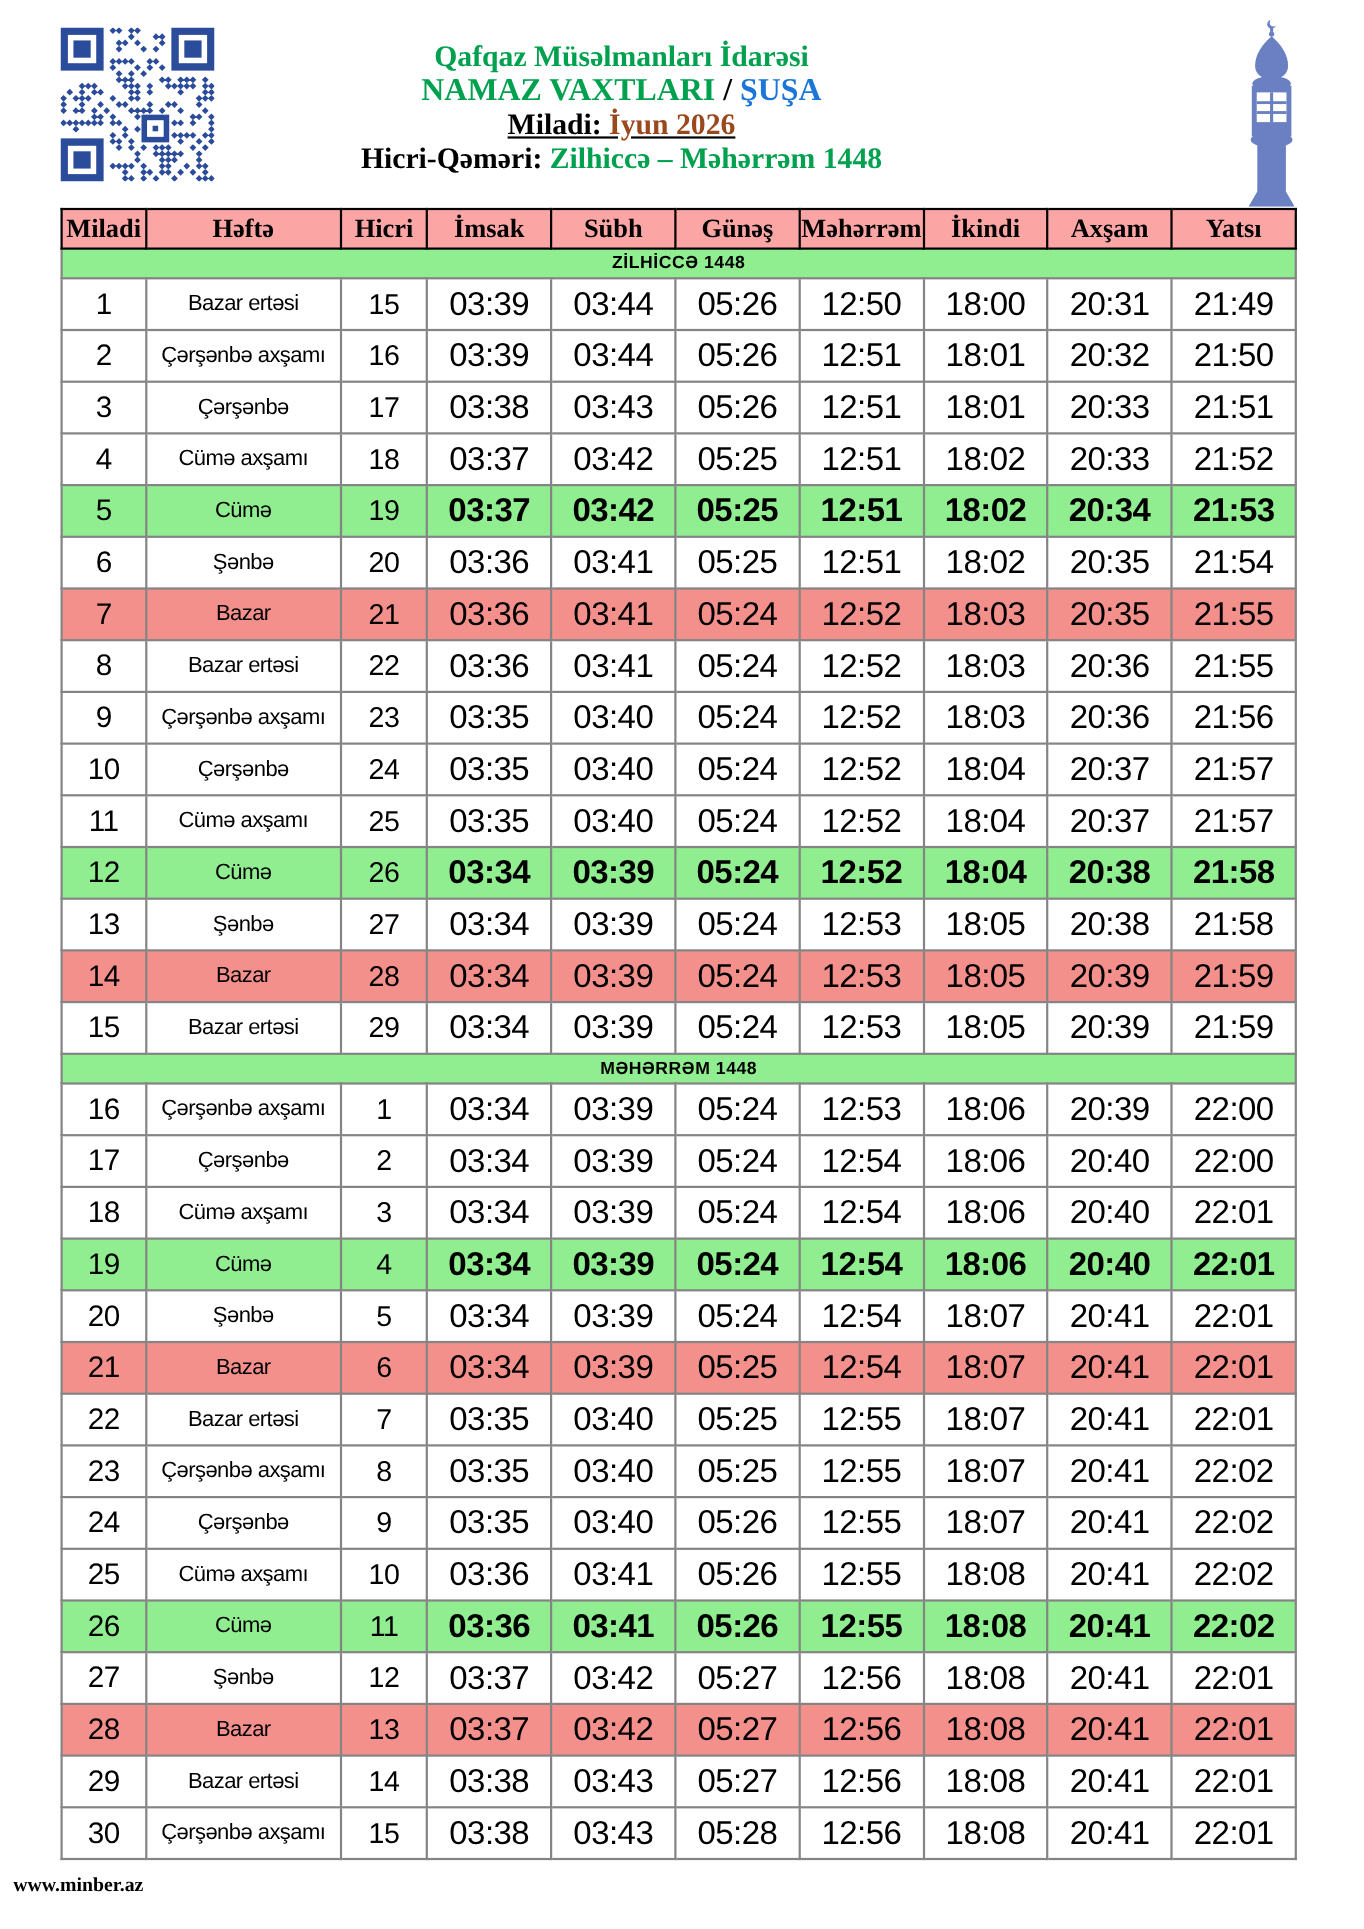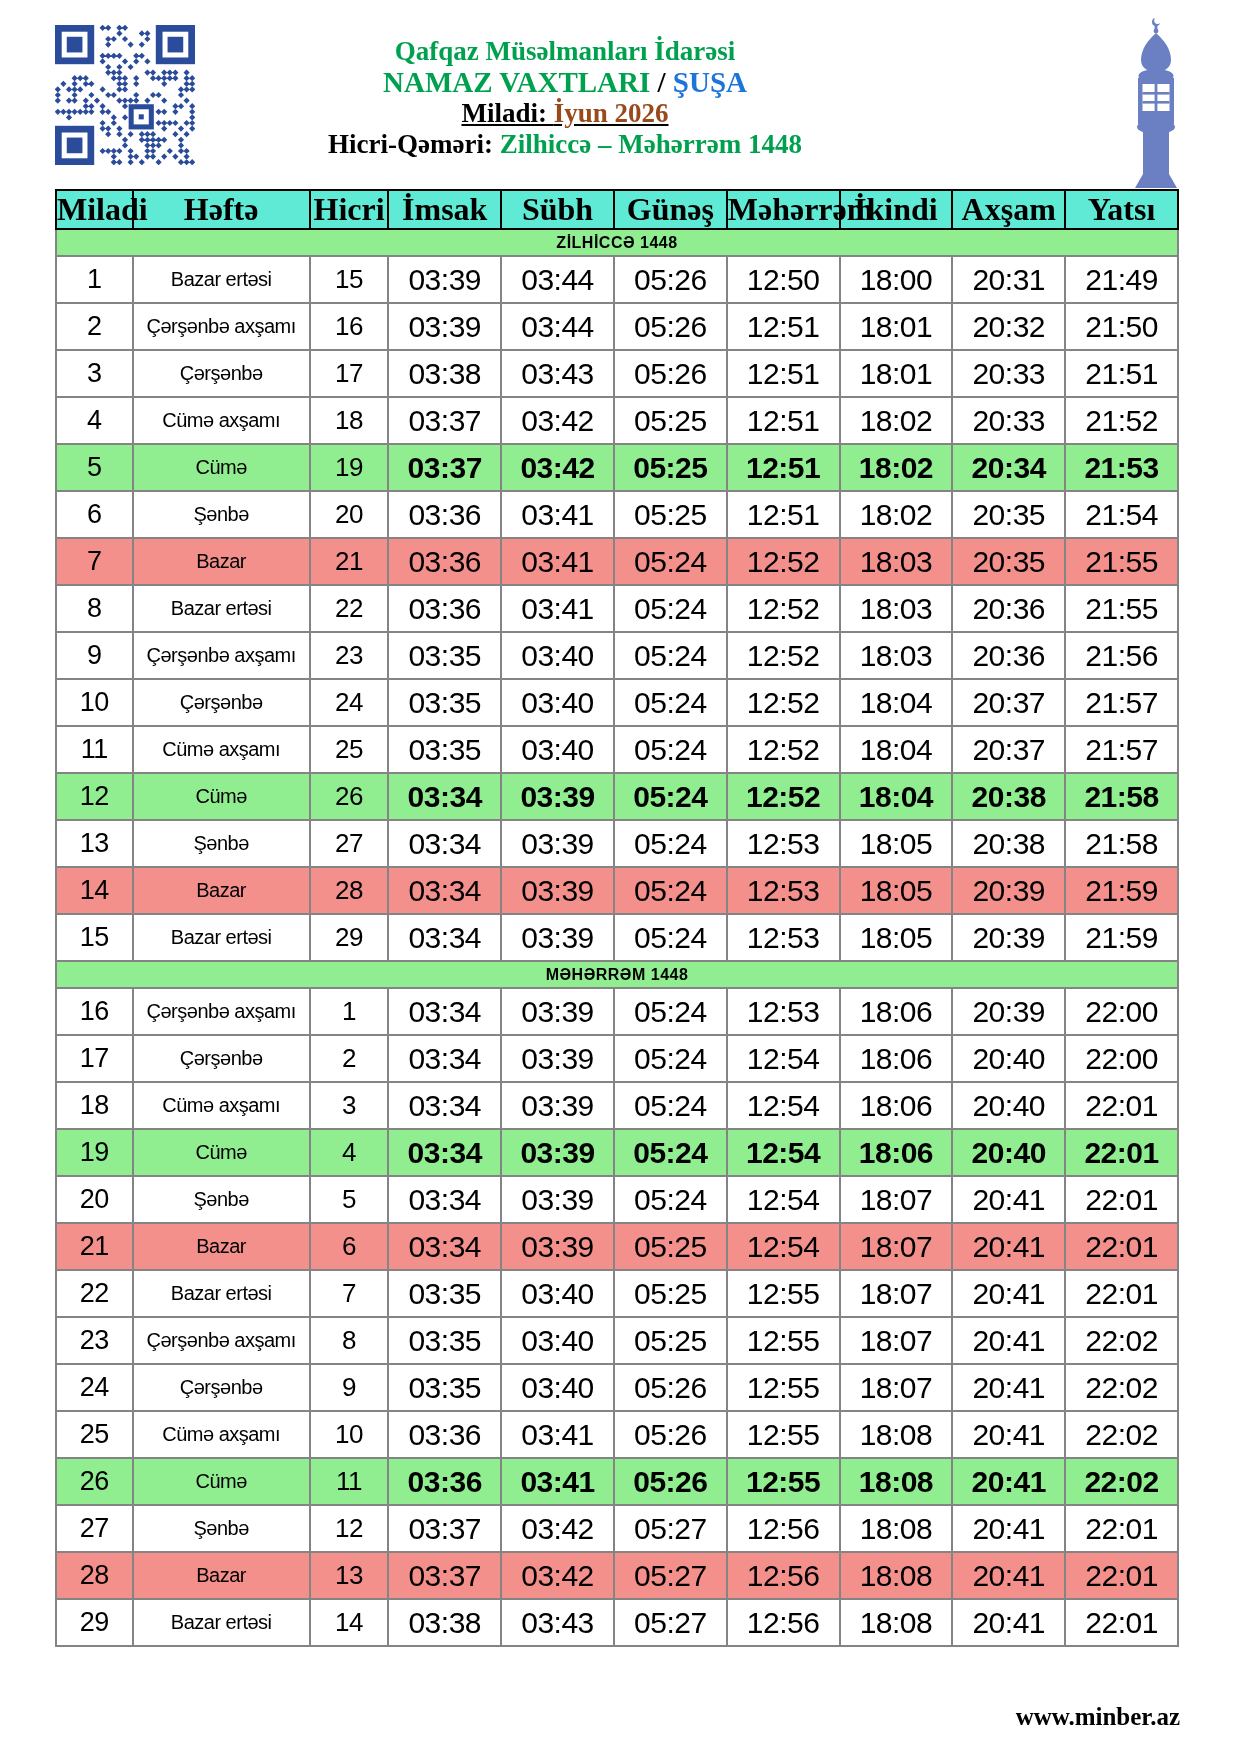--- a/index.html
+++ b/index.html
@@ -38,21 +38,21 @@
   .t-line4{font-size:27px;color:#000;}
   .t-line4 .val{color:var(--green-accent);}
   
   #prayer-table{
     position:absolute;left:55px;top:189px;width:1124px;
     border-collapse:collapse;table-layout:fixed;
   }
   #prayer-table th{
     border:2px solid #000;height:34px;
     font-family:"Liberation Serif","DejaVu Serif",serif;
-    font-weight:bold;font-size:32px;padding:0;background:#5eead4;color:#000;
+    font-weight:bold;font-size:24px;padding:0;background:#fca5a5;color:#000;
   }
   #prayer-table td{
     border:2px solid var(--border-gray);
     text-align:center;vertical-align:middle;padding:0;color:#000;
   }
   tr.section-row td{
     background:var(--row-green);height:25px;
     font-family:Liberation Sans, sans-serif;
     font-weight:bold;font-size:16px;letter-spacing:0.5px;
   }
@@ -67,22 +67,22 @@
   td.col-time{font-size:30px;}
   tr.friday td{background:var(--row-green);}
   tr.friday td.col-time{font-weight:bold;}
   tr.sunday td{background:var(--row-red);}
   .w-miladi{width:76px;}
   .w-hefte{width:176px;}
   .w-hicri{width:78px;}
   .w-time{width:112px;}
   
   #footer{
-    position:absolute;left:0;top:1703px;width:1180px;text-align:right;
-    font-weight:bold;font-size:25px;color:#000;
+    position:absolute;left:12px;top:1703px;width:1180px;text-align:left;
+    font-weight:bold;font-size:18px;color:#000;
   }
 </style>
 </head>
 <body>
 
 <div id="page">
 
   <div id="qr">
     <svg viewBox="0 0 140 140" width="140" height="140">
         <path d="M47.599999999999994 -0.28000000000000025L50.67999999999999 2.8L47.599999999999994 5.88L44.519999999999996 2.8ZM53.199999999999996 -0.28000000000000025L56.279999999999994 2.8L53.199999999999996 5.88L50.12 2.8ZM64.39999999999999 -0.28000000000000025L67.47999999999999 2.8L64.39999999999999 5.88L61.31999999999999 2.8ZM70 -0.28000000000000025L73.08 2.8L70 5.88L66.92 2.8ZM64.39999999999999 5.3199999999999985L67.47999999999999 8.399999999999999L64.39999999999999 11.479999999999999L61.31999999999999 8.399999999999999ZM86.8 5.3199999999999985L89.88 8.399999999999999L86.8 11.479999999999999L83.72 8.399999999999999ZM92.39999999999999 5.3199999999999985L95.47999999999999 8.399999999999999L92.39999999999999 11.479999999999999L89.32 8.399999999999999ZM53.199999999999996 10.92L56.279999999999994 14L53.199999999999996 17.08L50.12 14ZM58.8 10.92L61.879999999999995 14L58.8 17.08L55.72 14ZM70 10.92L73.08 14L70 17.08L66.92 14ZM92.39999999999999 10.92L95.47999999999999 14L92.39999999999999 17.08L89.32 14ZM53.199999999999996 16.519999999999996L56.279999999999994 19.599999999999998L53.199999999999996 22.68L50.12 19.599999999999998ZM75.6 16.519999999999996L78.67999999999999 19.599999999999998L75.6 22.68L72.52 19.599999999999998ZM86.8 16.519999999999996L89.88 19.599999999999998L86.8 22.68L83.72 19.599999999999998ZM47.599999999999994 27.72L50.67999999999999 30.799999999999997L47.599999999999994 33.879999999999995L44.519999999999996 30.799999999999997ZM53.199999999999996 27.72L56.279999999999994 30.799999999999997L53.199999999999996 33.879999999999995L50.12 30.799999999999997ZM58.8 27.72L61.879999999999995 30.799999999999997L58.8 33.879999999999995L55.72 30.799999999999997ZM64.39999999999999 27.72L67.47999999999999 30.799999999999997L64.39999999999999 33.879999999999995L61.31999999999999 30.799999999999997ZM81.19999999999999 27.72L84.27999999999999 30.799999999999997L81.19999999999999 33.879999999999995L78.11999999999999 30.799999999999997ZM86.8 27.72L89.88 30.799999999999997L86.8 33.879999999999995L83.72 30.799999999999997ZM47.599999999999994 33.32L50.67999999999999 36.4L47.599999999999994 39.48L44.519999999999996 36.4ZM70 33.32L73.08 36.4L70 39.48L66.92 36.4ZM81.19999999999999 33.32L84.27999999999999 36.4L81.19999999999999 39.48L78.11999999999999 36.4ZM92.39999999999999 33.32L95.47999999999999 36.4L92.39999999999999 39.48L89.32 36.4ZM53.199999999999996 38.92L56.279999999999994 42L53.199999999999996 45.08L50.12 42ZM64.39999999999999 38.92L67.47999999999999 42L64.39999999999999 45.08L61.31999999999999 42ZM75.6 38.92L78.67999999999999 42L75.6 45.08L72.52 42ZM53.199999999999996 44.519999999999996L56.279999999999994 47.599999999999994L53.199999999999996 50.67999999999999L50.12 47.599999999999994ZM58.8 44.519999999999996L61.879999999999995 47.599999999999994L58.8 50.67999999999999L55.72 47.599999999999994ZM64.39999999999999 44.519999999999996L67.47999999999999 47.599999999999994L64.39999999999999 50.67999999999999L61.31999999999999 47.599999999999994ZM92.39999999999999 44.519999999999996L95.47999999999999 47.599999999999994L92.39999999999999 50.67999999999999L89.32 47.599999999999994ZM98 44.519999999999996L101.08 47.599999999999994L98 50.67999999999999L94.92 47.599999999999994ZM109.19999999999999 44.519999999999996L112.27999999999999 47.599999999999994L109.19999999999999 50.67999999999999L106.11999999999999 47.599999999999994ZM114.8 44.519999999999996L117.88 47.599999999999994L114.8 50.67999999999999L111.72 47.599999999999994ZM120.39999999999999 44.519999999999996L123.47999999999999 47.599999999999994L120.39999999999999 50.67999999999999L117.32 47.599999999999994ZM131.6 44.519999999999996L134.68 47.599999999999994L131.6 50.67999999999999L128.51999999999998 47.599999999999994ZM19.599999999999998 50.12L22.68 53.199999999999996L19.599999999999998 56.279999999999994L16.519999999999996 53.199999999999996ZM25.2 50.12L28.28 53.199999999999996L25.2 56.279999999999994L22.119999999999997 53.199999999999996ZM30.799999999999997 50.12L33.879999999999995 53.199999999999996L30.799999999999997 56.279999999999994L27.72 53.199999999999996ZM58.8 50.12L61.879999999999995 53.199999999999996L58.8 56.279999999999994L55.72 53.199999999999996ZM64.39999999999999 50.12L67.47999999999999 53.199999999999996L64.39999999999999 56.279999999999994L61.31999999999999 53.199999999999996ZM70 50.12L73.08 53.199999999999996L70 56.279999999999994L66.92 53.199999999999996ZM81.19999999999999 50.12L84.27999999999999 53.199999999999996L81.19999999999999 56.279999999999994L78.11999999999999 53.199999999999996ZM98 50.12L101.08 53.199999999999996L98 56.279999999999994L94.92 53.199999999999996ZM103.6 50.12L106.67999999999999 53.199999999999996L103.6 56.279999999999994L100.52 53.199999999999996ZM109.19999999999999 50.12L112.27999999999999 53.199999999999996L109.19999999999999 56.279999999999994L106.11999999999999 53.199999999999996ZM114.8 50.12L117.88 53.199999999999996L114.8 56.279999999999994L111.72 53.199999999999996ZM120.39999999999999 50.12L123.47999999999999 53.199999999999996L120.39999999999999 56.279999999999994L117.32 53.199999999999996ZM131.6 50.12L134.68 53.199999999999996L131.6 56.279999999999994L128.51999999999998 53.199999999999996ZM137.2 50.12L140.28 53.199999999999996L137.2 56.279999999999994L134.11999999999998 53.199999999999996ZM8.399999999999999 55.72L11.479999999999999 58.8L8.399999999999999 61.879999999999995L5.3199999999999985 58.8ZM19.599999999999998 55.72L22.68 58.8L19.599999999999998 61.879999999999995L16.519999999999996 58.8ZM30.799999999999997 55.72L33.879999999999995 58.8L30.799999999999997 61.879999999999995L27.72 58.8ZM36.4 55.72L39.48 58.8L36.4 61.879999999999995L33.32 58.8ZM64.39999999999999 55.72L67.47999999999999 58.8L64.39999999999999 61.879999999999995L61.31999999999999 58.8ZM70 55.72L73.08 58.8L70 61.879999999999995L66.92 58.8ZM81.19999999999999 55.72L84.27999999999999 58.8L81.19999999999999 61.879999999999995L78.11999999999999 58.8ZM109.19999999999999 55.72L112.27999999999999 58.8L109.19999999999999 61.879999999999995L106.11999999999999 58.8ZM131.6 55.72L134.68 58.8L131.6 61.879999999999995L128.51999999999998 58.8ZM137.2 55.72L140.28 58.8L137.2 61.879999999999995L134.11999999999998 58.8ZM2.8 61.31999999999999L5.88 64.39999999999999L2.8 67.47999999999999L-0.28000000000000025 64.39999999999999ZM14 61.31999999999999L17.08 64.39999999999999L14 67.47999999999999L10.92 64.39999999999999ZM19.599999999999998 61.31999999999999L22.68 64.39999999999999L19.599999999999998 67.47999999999999L16.519999999999996 64.39999999999999ZM25.2 61.31999999999999L28.28 64.39999999999999L25.2 67.47999999999999L22.119999999999997 64.39999999999999ZM47.599999999999994 61.31999999999999L50.67999999999999 64.39999999999999L47.599999999999994 67.47999999999999L44.519999999999996 64.39999999999999ZM64.39999999999999 61.31999999999999L67.47999999999999 64.39999999999999L64.39999999999999 67.47999999999999L61.31999999999999 64.39999999999999ZM70 61.31999999999999L73.08 64.39999999999999L70 67.47999999999999L66.92 64.39999999999999ZM125.99999999999999 61.31999999999999L129.07999999999998 64.39999999999999L125.99999999999999 67.47999999999999L122.91999999999999 64.39999999999999ZM131.6 61.31999999999999L134.68 64.39999999999999L131.6 67.47999999999999L128.51999999999998 64.39999999999999ZM137.2 61.31999999999999L140.28 64.39999999999999L137.2 67.47999999999999L134.11999999999998 64.39999999999999ZM2.8 66.92L5.88 70L2.8 73.08L-0.28000000000000025 70ZM19.599999999999998 66.92L22.68 70L19.599999999999998 73.08L16.519999999999996 70ZM36.4 66.92L39.48 70L36.4 73.08L33.32 70ZM53.199999999999996 66.92L56.279999999999994 70L53.199999999999996 73.08L50.12 70ZM58.8 66.92L61.879999999999995 70L58.8 73.08L55.72 70ZM81.19999999999999 66.92L84.27999999999999 70L81.19999999999999 73.08L78.11999999999999 70ZM98 66.92L101.08 70L98 73.08L94.92 70ZM103.6 66.92L106.67999999999999 70L103.6 73.08L100.52 70ZM125.99999999999999 66.92L129.07999999999998 70L125.99999999999999 73.08L122.91999999999999 70ZM2.8 72.52L5.88 75.6L2.8 78.67999999999999L-0.28000000000000025 75.6ZM14 72.52L17.08 75.6L14 78.67999999999999L10.92 75.6ZM19.599999999999998 72.52L22.68 75.6L19.599999999999998 78.67999999999999L16.519999999999996 75.6ZM30.799999999999997 72.52L33.879999999999995 75.6L30.799999999999997 78.67999999999999L27.72 75.6ZM42 72.52L45.08 75.6L42 78.67999999999999L38.92 75.6ZM64.39999999999999 72.52L67.47999999999999 75.6L64.39999999999999 78.67999999999999L61.31999999999999 75.6ZM70 72.52L73.08 75.6L70 78.67999999999999L66.92 75.6ZM75.6 72.52L78.67999999999999 75.6L75.6 78.67999999999999L72.52 75.6ZM81.19999999999999 72.52L84.27999999999999 75.6L81.19999999999999 78.67999999999999L78.11999999999999 75.6ZM92.39999999999999 72.52L95.47999999999999 75.6L92.39999999999999 78.67999999999999L89.32 75.6ZM109.19999999999999 72.52L112.27999999999999 75.6L109.19999999999999 78.67999999999999L106.11999999999999 75.6ZM131.6 72.52L134.68 75.6L131.6 78.67999999999999L128.51999999999998 75.6ZM30.799999999999997 78.11999999999999L33.879999999999995 81.19999999999999L30.799999999999997 84.27999999999999L27.72 81.19999999999999ZM36.4 78.11999999999999L39.48 81.19999999999999L36.4 84.27999999999999L33.32 81.19999999999999ZM47.599999999999994 78.11999999999999L50.67999999999999 81.19999999999999L47.599999999999994 84.27999999999999L44.519999999999996 81.19999999999999ZM70 78.11999999999999L73.08 81.19999999999999L70 84.27999999999999L66.92 81.19999999999999ZM120.39999999999999 78.11999999999999L123.47999999999999 81.19999999999999L120.39999999999999 84.27999999999999L117.32 81.19999999999999ZM125.99999999999999 78.11999999999999L129.07999999999998 81.19999999999999L125.99999999999999 84.27999999999999L122.91999999999999 81.19999999999999ZM137.2 78.11999999999999L140.28 81.19999999999999L137.2 84.27999999999999L134.11999999999998 81.19999999999999ZM2.8 83.72L5.88 86.8L2.8 89.88L-0.28000000000000025 86.8ZM8.399999999999999 83.72L11.479999999999999 86.8L8.399999999999999 89.88L5.3199999999999985 86.8ZM14 83.72L17.08 86.8L14 89.88L10.92 86.8ZM19.599999999999998 83.72L22.68 86.8L19.599999999999998 89.88L16.519999999999996 86.8ZM25.2 83.72L28.28 86.8L25.2 89.88L22.119999999999997 86.8ZM30.799999999999997 83.72L33.879999999999995 86.8L30.799999999999997 89.88L27.72 86.8ZM36.4 83.72L39.48 86.8L36.4 89.88L33.32 86.8ZM47.599999999999994 83.72L50.67999999999999 86.8L47.599999999999994 89.88L44.519999999999996 86.8ZM53.199999999999996 83.72L56.279999999999994 86.8L53.199999999999996 89.88L50.12 86.8ZM103.6 83.72L106.67999999999999 86.8L103.6 89.88L100.52 86.8ZM109.19999999999999 83.72L112.27999999999999 86.8L109.19999999999999 89.88L106.11999999999999 86.8ZM120.39999999999999 83.72L123.47999999999999 86.8L120.39999999999999 89.88L117.32 86.8ZM137.2 83.72L140.28 86.8L137.2 89.88L134.11999999999998 86.8ZM14 89.32L17.08 92.39999999999999L14 95.47999999999999L10.92 92.39999999999999ZM58.8 89.32L61.879999999999995 92.39999999999999L58.8 95.47999999999999L55.72 92.39999999999999ZM70 89.32L73.08 92.39999999999999L70 95.47999999999999L66.92 92.39999999999999ZM137.2 89.32L140.28 92.39999999999999L137.2 95.47999999999999L134.11999999999998 92.39999999999999ZM47.599999999999994 94.92L50.67999999999999 98L47.599999999999994 101.08L44.519999999999996 98ZM58.8 94.92L61.879999999999995 98L58.8 101.08L55.72 98ZM103.6 94.92L106.67999999999999 98L103.6 101.08L100.52 98ZM109.19999999999999 94.92L112.27999999999999 98L109.19999999999999 101.08L106.11999999999999 98ZM114.8 94.92L117.88 98L114.8 101.08L111.72 98ZM120.39999999999999 94.92L123.47999999999999 98L120.39999999999999 101.08L117.32 98ZM131.6 94.92L134.68 98L131.6 101.08L128.51999999999998 98ZM137.2 94.92L140.28 98L137.2 101.08L134.11999999999998 98ZM47.599999999999994 100.52L50.67999999999999 103.6L47.599999999999994 106.67999999999999L44.519999999999996 103.6ZM53.199999999999996 100.52L56.279999999999994 103.6L53.199999999999996 106.67999999999999L50.12 103.6ZM64.39999999999999 100.52L67.47999999999999 103.6L64.39999999999999 106.67999999999999L61.31999999999999 103.6ZM109.19999999999999 100.52L112.27999999999999 103.6L109.19999999999999 106.67999999999999L106.11999999999999 103.6ZM125.99999999999999 100.52L129.07999999999998 103.6L125.99999999999999 106.67999999999999L122.91999999999999 103.6ZM137.2 100.52L140.28 103.6L137.2 106.67999999999999L134.11999999999998 103.6ZM53.199999999999996 106.11999999999999L56.279999999999994 109.19999999999999L53.199999999999996 112.27999999999999L50.12 109.19999999999999ZM64.39999999999999 106.11999999999999L67.47999999999999 109.19999999999999L64.39999999999999 112.27999999999999L61.31999999999999 109.19999999999999ZM75.6 106.11999999999999L78.67999999999999 109.19999999999999L75.6 112.27999999999999L72.52 109.19999999999999ZM86.8 106.11999999999999L89.88 109.19999999999999L86.8 112.27999999999999L83.72 109.19999999999999ZM92.39999999999999 106.11999999999999L95.47999999999999 109.19999999999999L92.39999999999999 112.27999999999999L89.32 109.19999999999999ZM98 106.11999999999999L101.08 109.19999999999999L98 112.27999999999999L94.92 109.19999999999999ZM120.39999999999999 106.11999999999999L123.47999999999999 109.19999999999999L120.39999999999999 112.27999999999999L117.32 109.19999999999999ZM131.6 106.11999999999999L134.68 109.19999999999999L131.6 112.27999999999999L128.51999999999998 109.19999999999999ZM70 111.72L73.08 114.8L70 117.88L66.92 114.8ZM86.8 111.72L89.88 114.8L86.8 117.88L83.72 114.8ZM92.39999999999999 111.72L95.47999999999999 114.8L92.39999999999999 117.88L89.32 114.8ZM98 111.72L101.08 114.8L98 117.88L94.92 114.8ZM103.6 111.72L106.67999999999999 114.8L103.6 117.88L100.52 114.8ZM109.19999999999999 111.72L112.27999999999999 114.8L109.19999999999999 117.88L106.11999999999999 114.8ZM125.99999999999999 111.72L129.07999999999998 114.8L125.99999999999999 117.88L122.91999999999999 114.8ZM70 117.32L73.08 120.39999999999999L70 123.47999999999999L66.92 120.39999999999999ZM92.39999999999999 117.32L95.47999999999999 120.39999999999999L92.39999999999999 123.47999999999999L89.32 120.39999999999999ZM98 117.32L101.08 120.39999999999999L98 123.47999999999999L94.92 120.39999999999999ZM103.6 117.32L106.67999999999999 120.39999999999999L103.6 123.47999999999999L100.52 120.39999999999999ZM125.99999999999999 117.32L129.07999999999998 120.39999999999999L125.99999999999999 123.47999999999999L122.91999999999999 120.39999999999999ZM47.599999999999994 122.91999999999999L50.67999999999999 125.99999999999999L47.599999999999994 129.07999999999998L44.519999999999996 125.99999999999999ZM53.199999999999996 122.91999999999999L56.279999999999994 125.99999999999999L53.199999999999996 129.07999999999998L50.12 125.99999999999999ZM58.8 122.91999999999999L61.879999999999995 125.99999999999999L58.8 129.07999999999998L55.72 125.99999999999999ZM64.39999999999999 122.91999999999999L67.47999999999999 125.99999999999999L64.39999999999999 129.07999999999998L61.31999999999999 125.99999999999999ZM75.6 122.91999999999999L78.67999999999999 125.99999999999999L75.6 129.07999999999998L72.52 125.99999999999999ZM92.39999999999999 122.91999999999999L95.47999999999999 125.99999999999999L92.39999999999999 129.07999999999998L89.32 125.99999999999999ZM98 122.91999999999999L101.08 125.99999999999999L98 129.07999999999998L94.92 125.99999999999999ZM114.8 122.91999999999999L117.88 125.99999999999999L114.8 129.07999999999998L111.72 125.99999999999999ZM125.99999999999999 122.91999999999999L129.07999999999998 125.99999999999999L125.99999999999999 129.07999999999998L122.91999999999999 125.99999999999999ZM131.6 122.91999999999999L134.68 125.99999999999999L131.6 129.07999999999998L128.51999999999998 125.99999999999999ZM58.8 128.51999999999998L61.879999999999995 131.6L58.8 134.68L55.72 131.6ZM75.6 128.51999999999998L78.67999999999999 131.6L75.6 134.68L72.52 131.6ZM81.19999999999999 128.51999999999998L84.27999999999999 131.6L81.19999999999999 134.68L78.11999999999999 131.6ZM92.39999999999999 128.51999999999998L95.47999999999999 131.6L92.39999999999999 134.68L89.32 131.6ZM98 128.51999999999998L101.08 131.6L98 134.68L94.92 131.6ZM109.19999999999999 128.51999999999998L112.27999999999999 131.6L109.19999999999999 134.68L106.11999999999999 131.6ZM120.39999999999999 128.51999999999998L123.47999999999999 131.6L120.39999999999999 134.68L117.32 131.6ZM131.6 128.51999999999998L134.68 131.6L131.6 134.68L128.51999999999998 131.6ZM58.8 134.11999999999998L61.879999999999995 137.2L58.8 140.28L55.72 137.2ZM64.39999999999999 134.11999999999998L67.47999999999999 137.2L64.39999999999999 140.28L61.31999999999999 137.2ZM75.6 134.11999999999998L78.67999999999999 137.2L75.6 140.28L72.52 137.2ZM86.8 134.11999999999998L89.88 137.2L86.8 140.28L83.72 137.2ZM103.6 134.11999999999998L106.67999999999999 137.2L103.6 140.28L100.52 137.2ZM125.99999999999999 134.11999999999998L129.07999999999998 137.2L125.99999999999999 140.28L122.91999999999999 137.2ZM131.6 134.11999999999998L134.68 137.2L131.6 140.28L128.51999999999998 137.2ZM137.2 134.11999999999998L140.28 137.2L137.2 140.28L134.11999999999998 137.2Z" fill="#2B4B9B"></path>
@@ -506,18 +506,30 @@
           <td class="col-hefte">Bazar ertəsi</td>
           <td class="col-hicri">14</td>
           <td class="col-time">03:38</td>
           <td class="col-time">03:43</td>
           <td class="col-time">05:27</td>
           <td class="col-time">12:56</td>
           <td class="col-time">18:08</td>
           <td class="col-time">20:41</td>
           <td class="col-time">22:01</td>
         </tr>
+        <tr class="data-row">
+          <td class="col-miladi">30</td>
+          <td class="col-hefte">Çərşənbə axşamı</td>
+          <td class="col-hicri">15</td>
+          <td class="col-time">03:38</td>
+          <td class="col-time">03:43</td>
+          <td class="col-time">05:28</td>
+          <td class="col-time">12:56</td>
+          <td class="col-time">18:08</td>
+          <td class="col-time">20:41</td>
+          <td class="col-time">22:01</td>
+        </tr>
       </tbody>
   </table>
 
   <div id="footer">www.minber.az</div>
 
 </div>
 
 </body></html>

